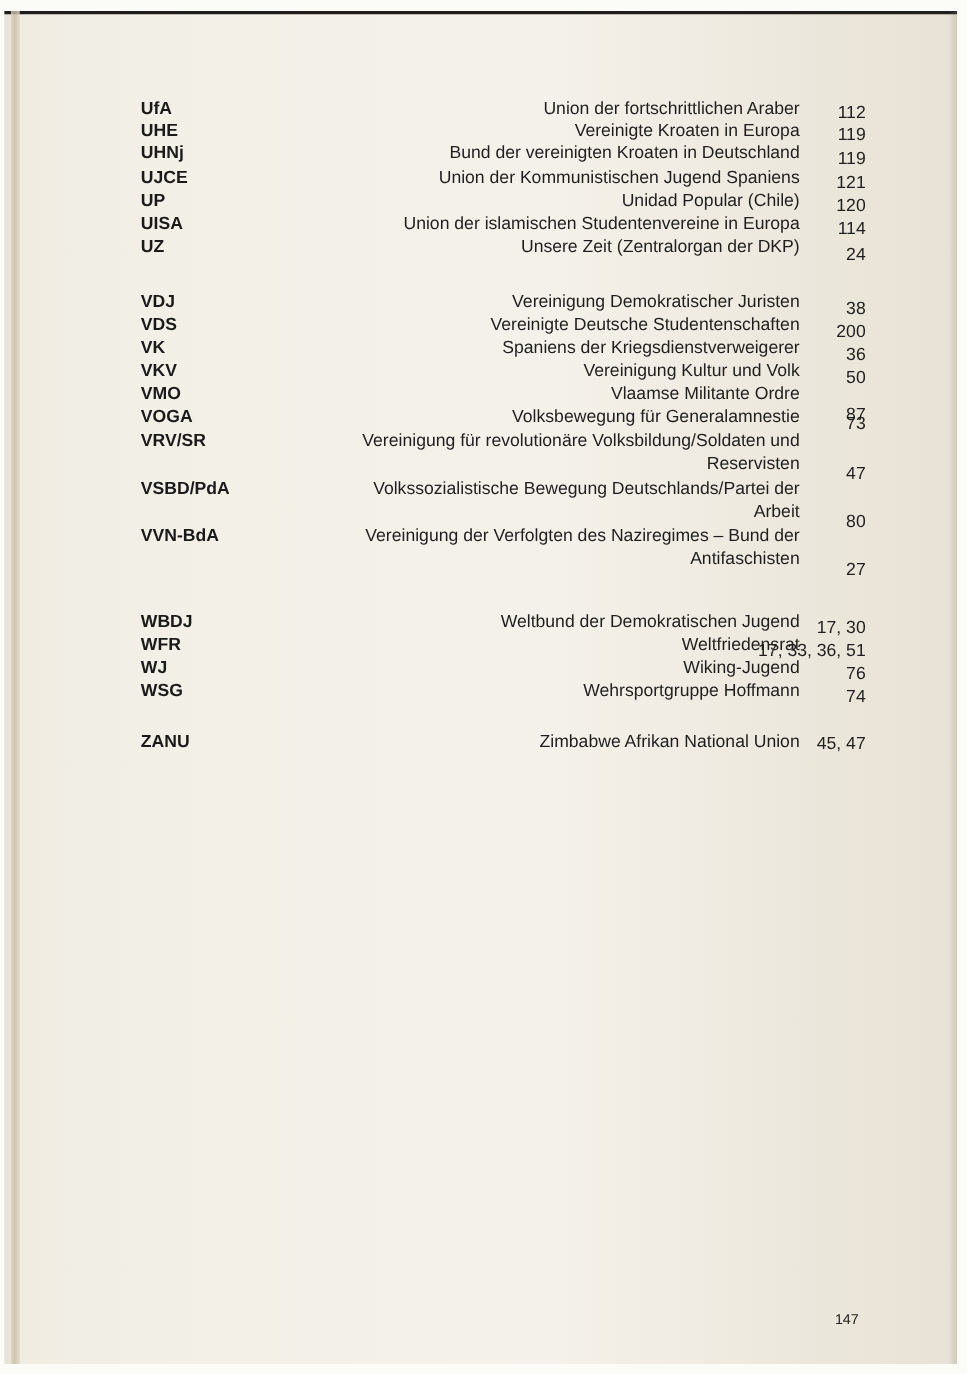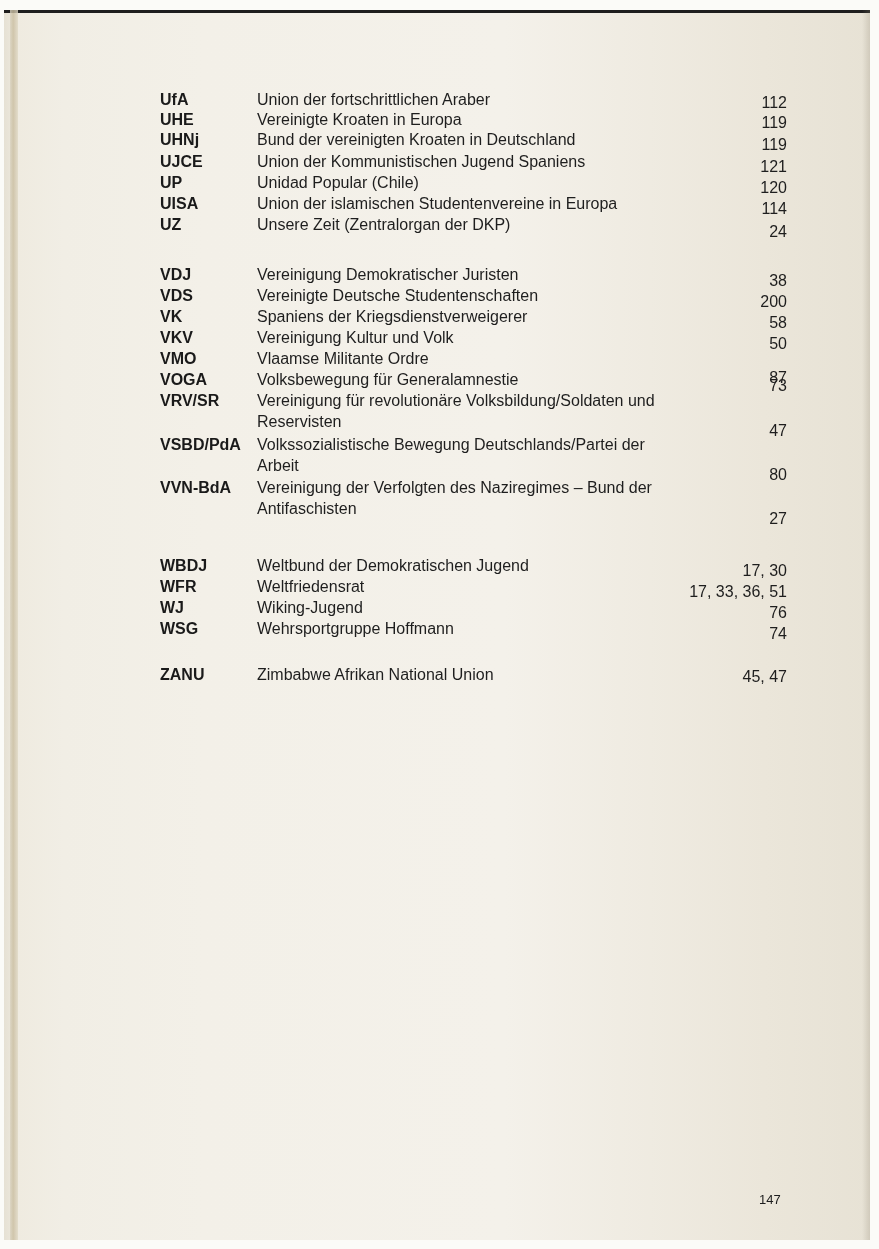--- a/index.html
+++ b/index.html
@@ -18,22 +18,22 @@
       background: linear-gradient(90deg, #d9d2bf, #c9bd9f 40%, #e0d9c6);
       opacity: 0.8;
     }
     .page::after {
       content: ""; position: absolute; right: 0; top: 0; bottom: 0; width: 8px;
       background: linear-gradient(90deg, rgba(0,0,0,0), rgba(140,130,110,0.25));
     }
     .index { position: absolute; left: 0; top: 0; width: 100%; }
     .group { position: absolute; left: 0; width: 100%; }
     .entry { position: absolute; left: 0; width: 100%; font-size: 16px; line-height: 20px; color: #1e1e1e; }
-    .abbr { position: absolute; left: 124px; font-weight: bold; color: #1a1a1a; margin-left: 32px; }
-    .desc { position: absolute; left: 253px; width: 470px; }
+    .abbr { position: absolute; left: 124px; font-weight: bold; color: #1a1a1a; }
+    .desc { position: absolute; left: 253px; width: 470px; text-align: right; }
     .pages { position: absolute; right: 83px; text-align: center; white-space: nowrap; }
     .page-number {
       position: absolute; left: 755px; top: 1182px; font-size: 13px; color: #1e1e1e;
     }
   </style>
 </head>
 <body>
 
 <div class="page">
   <div class="index">
@@ -83,21 +83,21 @@
         <span class="pages" style="top:6px">38</span>
       </div>
       <div class="entry" style="top:276px">
         <span class="abbr">VDS</span>
         <span class="desc">Vereinigte Deutsche Studentenschaften</span>
         <span class="pages" style="top:6px">200</span>
       </div>
       <div class="entry" style="top:297px">
         <span class="abbr">VK</span>
         <span class="desc">Spaniens der Kriegsdienstverweigerer</span>
-        <span class="pages" style="top:6px">58</span>
+        <span class="pages" style="top:6px">36</span>
       </div>
       <div class="entry" style="top:318px">
         <span class="abbr">VKV</span>
         <span class="desc">Vereinigung Kultur und Volk</span>
         <span class="pages" style="top:6px">50</span>
       </div>
       <div class="entry" style="top:339px">
         <span class="abbr">VMO</span>
         <span class="desc">Vlaamse Militante Ordre</span>
         <span class="pages" style="top:19px">87</span>

